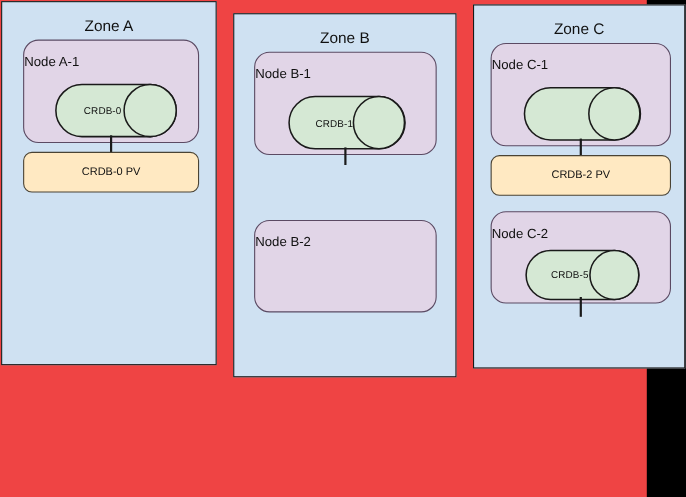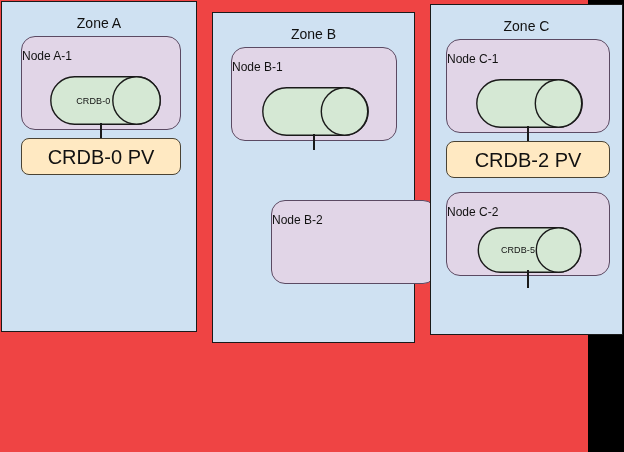--- a/index.html
+++ b/index.html
@@ -90,21 +90,21 @@
     position: absolute;
     background: #ffe9c2;
     border: 1px solid #4a4334;
     border-radius: 8px;
     box-sizing: border-box;
     display: flex;
     align-items: center;
     justify-content: center;
   }
   .pv-label {
-    font-size: 20px;
+    font-size: 10px;
     color: #111111;
     line-height: 16px;
     white-space: nowrap;
   }
 
   
   .connector {
     position: absolute;
     width: 2px;
     background: #1a1a1a;
@@ -141,27 +141,28 @@
     <div class="zone-title">Zone B</div>
 
     <div class="node" style="left:18px; top:34px; width:166px; height:94px;">
       <div class="node-title">Node B-1</div>
 
       <div class="cyl" style="left:31px; top:39px; width:105px; height:49px;">
         <svg width="105" height="49" viewBox="0 0 105 49">
           <path d="M 23.5 0.8 L 81.5 0.8 A 23.7 23.7 0 0 1 81.5 48.2 L 23.5 48.2 A 23.7 23.7 0 0 1 23.5 0.8 Z" fill="#d5e8d4" stroke="#1a1a1a" stroke-width="1.4"></path>
           <ellipse cx="81.5" cy="24.5" rx="23.2" ry="23.7" fill="#d5e8d4" stroke="#1a1a1a" stroke-width="1.4"></ellipse>
         </svg>
+        <div class="cyl-label">CRDB-1</div>
       </div>
     </div>
 
     <div class="connector" style="left:100px; top:121px; height:16px;"></div>
 
 
-    <div class="node" style="left:18px; top:187px; width:166px; height:84px;margin-left:40px;">
+    <div class="node" style="left:18px; top:187px; width:166px; height:84px;">
       <div class="node-title">Node B-2</div>
     </div>
   </div>
 
   <div class="zone" style="left:430px; top:4px; width:193px; height:331px;">
     <div class="zone-title">Zone C</div>
 
     <div class="node" style="left:15px; top:34px; width:164px; height:94px;">
       <div class="node-title">Node C-1</div>
 

